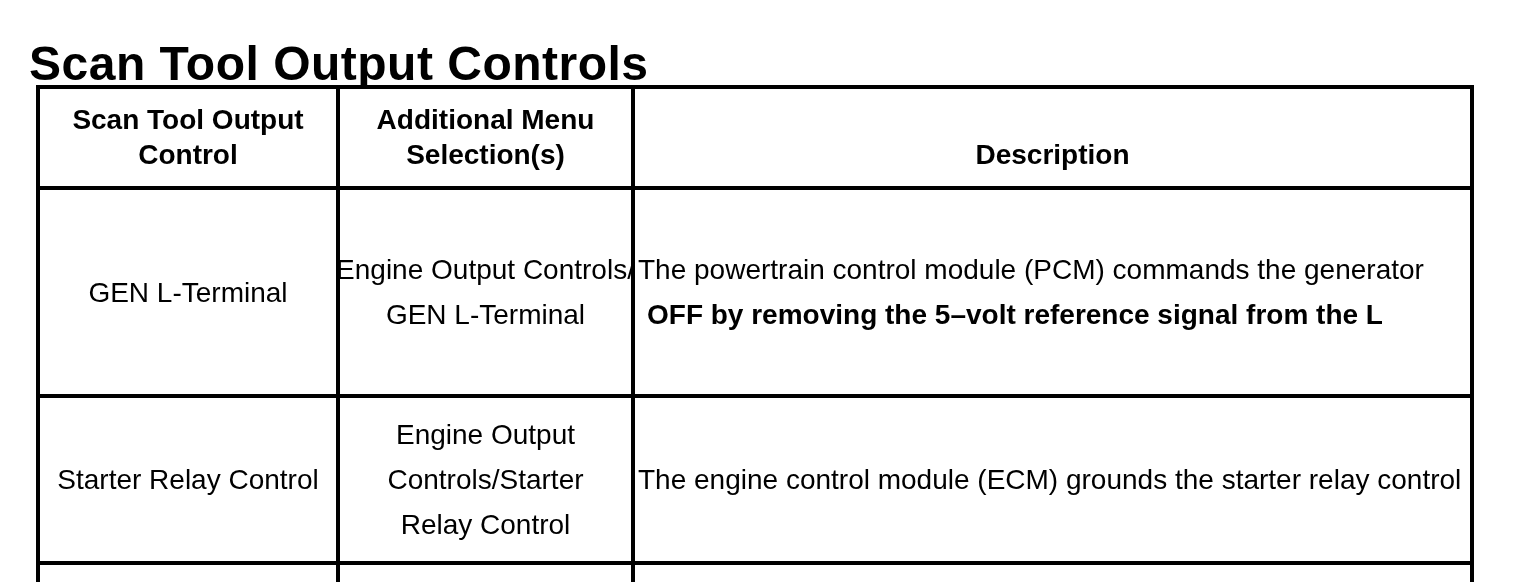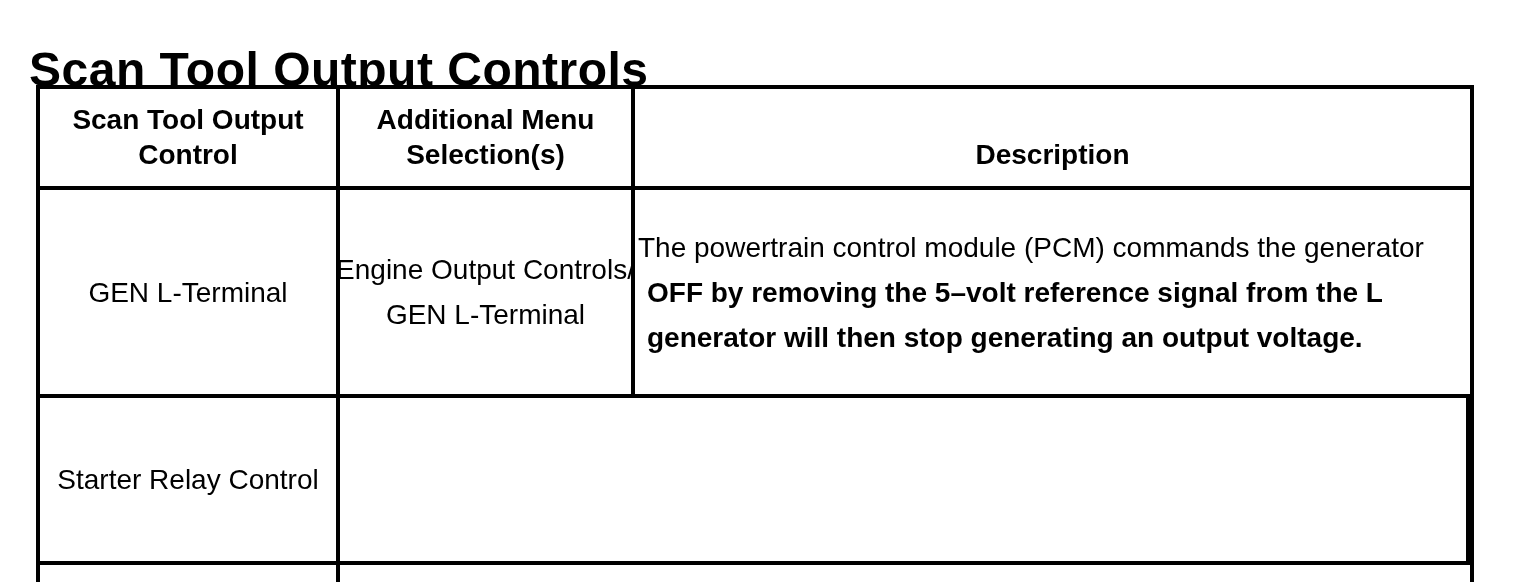--- a/index.html
+++ b/index.html
@@ -11,21 +11,21 @@
     width: 1520px;
     height: 582px;
     overflow: hidden;
     position: relative;
     font-family: "Liberation Sans", "DejaVu Sans", sans-serif;
     color: #000000;
   }
   .page-title {
     position: absolute;
     left: 29px;
-    top: 8px;
+    top: 2px;
     font-size: 48px;
     font-weight: bold;
     line-height: 60px;
     letter-spacing: 0.5px;
     white-space: nowrap;
   }
   .tbl {
     position: absolute;
     left: 36px;
     top: 85px;
@@ -91,23 +91,26 @@
   <div class="cell header">Additional Menu
 Selection(s)</div>
   <div class="cell header col-last">Description</div>
 
   <div class="cell center">GEN L-Terminal</div>
   <div class="cell center">Engine Output Controls/
 GEN L-Terminal</div>
   <div class="cell desc col-last">
     <div class="desc-line">The powertrain control module (PCM) commands the generator</div>
     <div class="desc-line">OFF by removing the 5–volt reference signal from the L</div>
-    <div class="desc-line">generator will then stop generating an output voltage.</div>
   </div>
 
   <div class="cell center">Starter Relay Control</div>
+  <div class="cell center">Engine Output
+Controls/Starter
+Relay Control</div>
   <div class="cell desc col-last">
+    <div class="desc-line">The engine control module (ECM) grounds the starter relay control</div>
   </div>
 
   <div class="cell"></div>
   <div class="cell"></div>
   <div class="cell col-last"></div>
 </div>
 
 </body></html>

